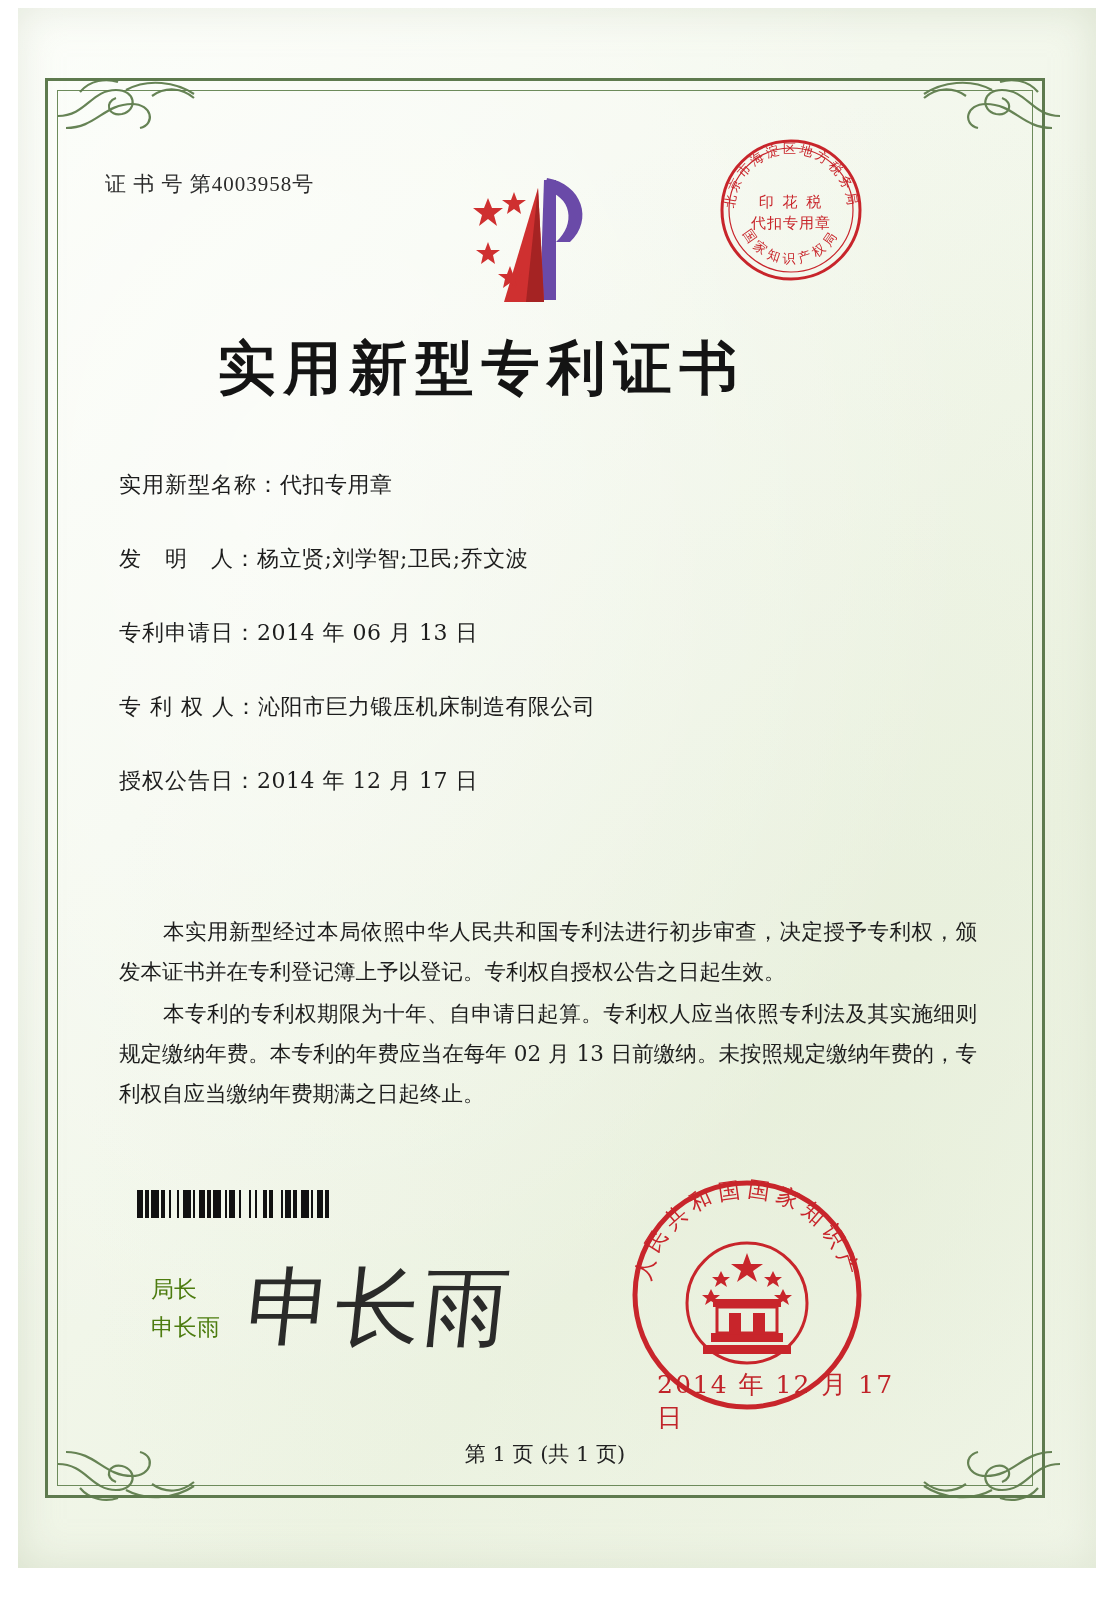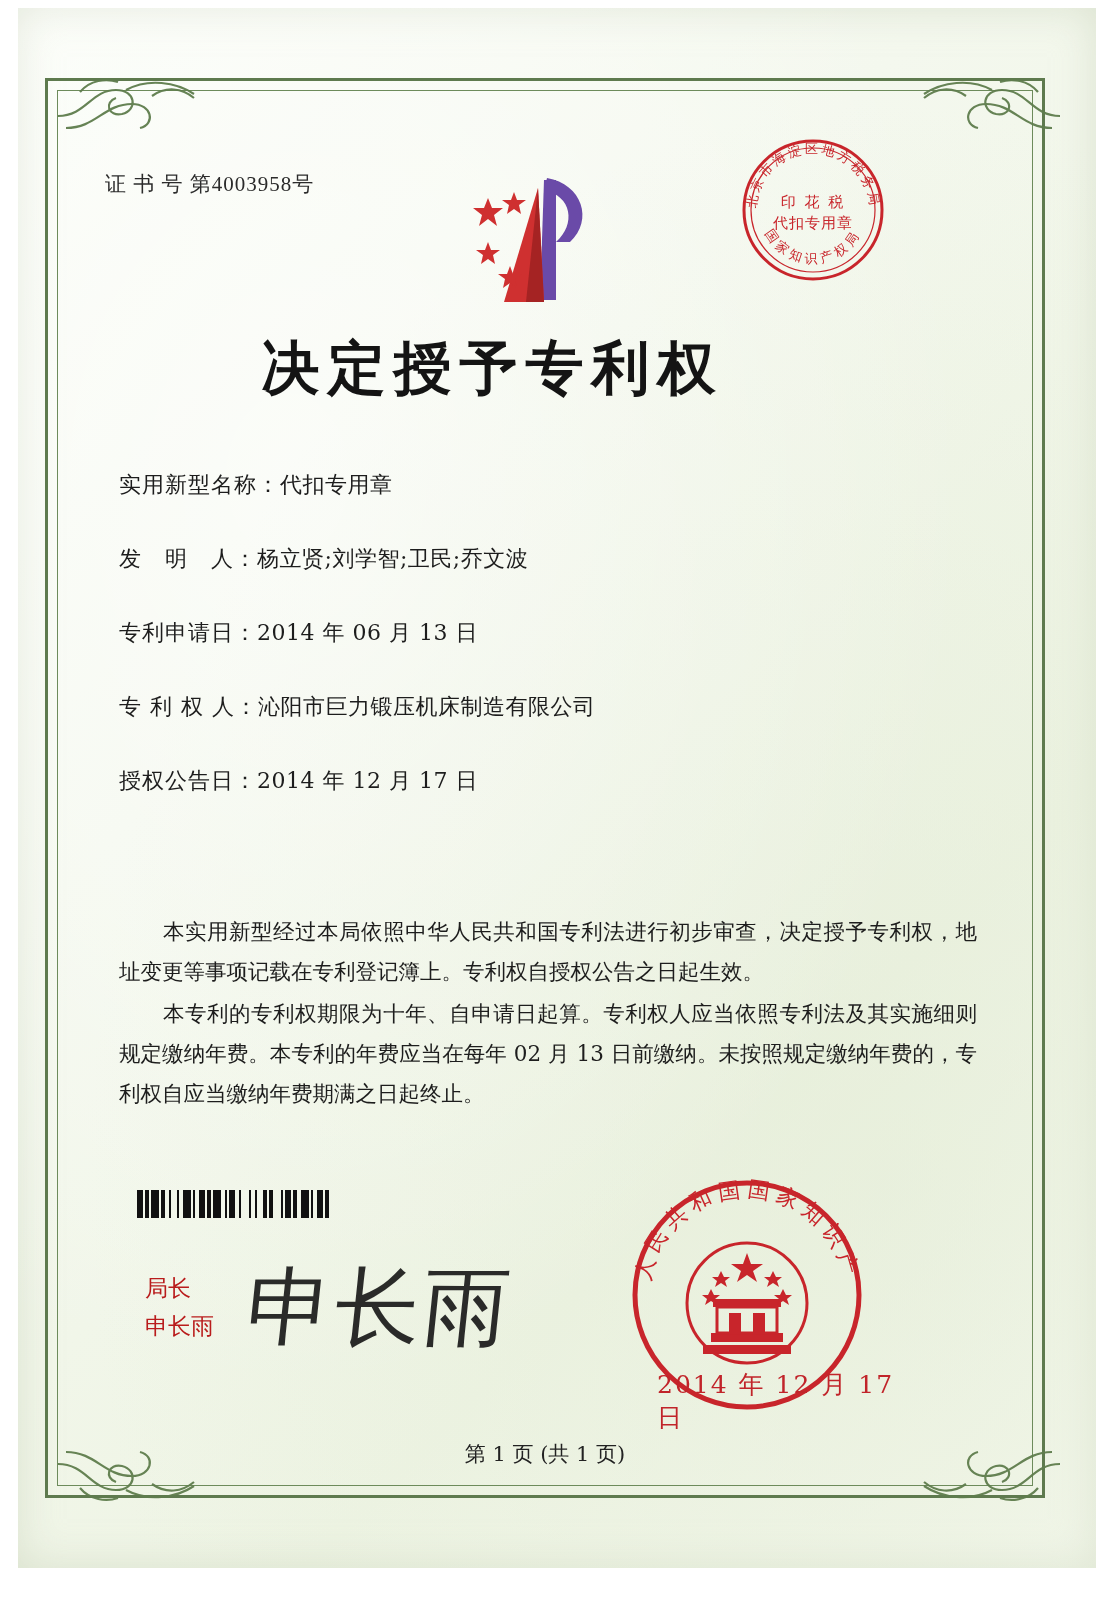--- a/index.html
+++ b/index.html
@@ -66,21 +66,20 @@
   .orn-tr { right: 56px; top: 76px; transform: scaleX(-1); }
   .orn-bl { left: 56px; bottom: 96px; transform: scaleY(-1); }
   .orn-br { right: 56px; bottom: 96px; transform: scale(-1,-1); }
 
   .content {
     position: absolute;
     left: 57px;
     top: 90px;
     width: 849px;
     height: 1396px;
-    padding-left: 22px;
   }
 
   .cert-no {
     position: absolute;
     left: 48px;
     top: 80px;
     font-size: 21px;
     color: #2b2b2b;
     letter-spacing: 1px;
     font-family: "Liberation Serif", serif;
@@ -156,26 +155,26 @@
     top: 1100px;
     width: 280px;
     height: 28px;
     display: flex;
     align-items: stretch;
   }
   .barcode i { display:block; background:#111; }
 
   .signature-block {
     position: absolute;
-    left: 88px;
+    left: 94px;
     top: 1180px;
     font-size: 23px;
     line-height: 38px;
-    color: #b91c1c;
-    font-family: Liberation Serif, serif;
+    color: #4d7c0f;
+    font-family: Liberation Sans, sans-serif;
   }
   .sig-script {
     position: absolute;
     left: 190px;
     top: 1160px;
     font-size: 86px;
     color: #1a1a1a;
     font-family: "DejaVu Serif", serif;
     letter-spacing: 2px;
     transform: skewX(-6deg);
@@ -284,42 +283,42 @@
       <text font-size="13" fill="#c8252b" letter-spacing="3" font-family="DejaVu Serif, serif">
         <textPath href="#taxArcTop" startOffset="50%" text-anchor="middle">北京市海淀区地方税务局</textPath>
       </text>
       <text font-size="13" fill="#c8252b" letter-spacing="4" font-family="DejaVu Serif, serif">
         <textPath href="#taxArcBottom" startOffset="50%" text-anchor="middle">国家知识产权局</textPath>
       </text>
       <text x="75" y="72" text-anchor="middle" font-size="15" fill="#c8252b" letter-spacing="2" font-family="DejaVu Serif, serif">印 花 税</text>
       <text x="75" y="93" text-anchor="middle" font-size="15" fill="#c8252b" letter-spacing="1" font-family="DejaVu Serif, serif">代扣专用章</text>
     </svg>
 
-    <div class="doc-title">决定授予专利权</div>
+    <div class="doc-title">实用新型专利证书</div>
 
     <div class="fields">
       <div class="field">
         <span class="lbl">实用新型名称：</span><span class="val">代扣专用章</span>
       </div>
       <div class="field">
         <span class="lbl">发　明　人：</span><span class="val">杨立贤;刘学智;卫民;乔文波</span>
       </div>
       <div class="field">
         <span class="lbl">专利申请日：</span><span class="val">2014 年 06 月 13 日</span>
       </div>
       <div class="field">
         <span class="lbl">专 利 权 人：</span><span class="val">沁阳市巨力锻压机床制造有限公司</span>
       </div>
       <div class="field">
         <span class="lbl">授权公告日：</span><span class="val">2014 年 12 月 17 日</span>
       </div>
     </div>
 
     <div class="paras">
-      <p>本实用新型经过本局依照中华人民共和国专利法进行初步审查，决定授予专利权，地址变更等事项记载在专利登记簿上。专利权自授权公告之日起生效。</p>
+      <p>本实用新型经过本局依照中华人民共和国专利法进行初步审查，决定授予专利权，颁发本证书并在专利登记簿上予以登记。专利权自授权公告之日起生效。</p>
       <p>本专利的专利权期限为十年、自申请日起算。专利权人应当依照专利法及其实施细则规定缴纳年费。本专利的年费应当在每年 02 月 13 日前缴纳。未按照规定缴纳年费的，专利权自应当缴纳年费期满之日起终止。</p>
     </div>
 
     <div class="barcode">
         <i style="width:6px;background:#111"></i>
         <i style="width:2px;background:transparent"></i>
         <i style="width:4px;background:#111"></i>
         <i style="width:2px;background:transparent"></i>
         <i style="width:8px;background:#111"></i>
         <i style="width:2px;background:transparent"></i>

